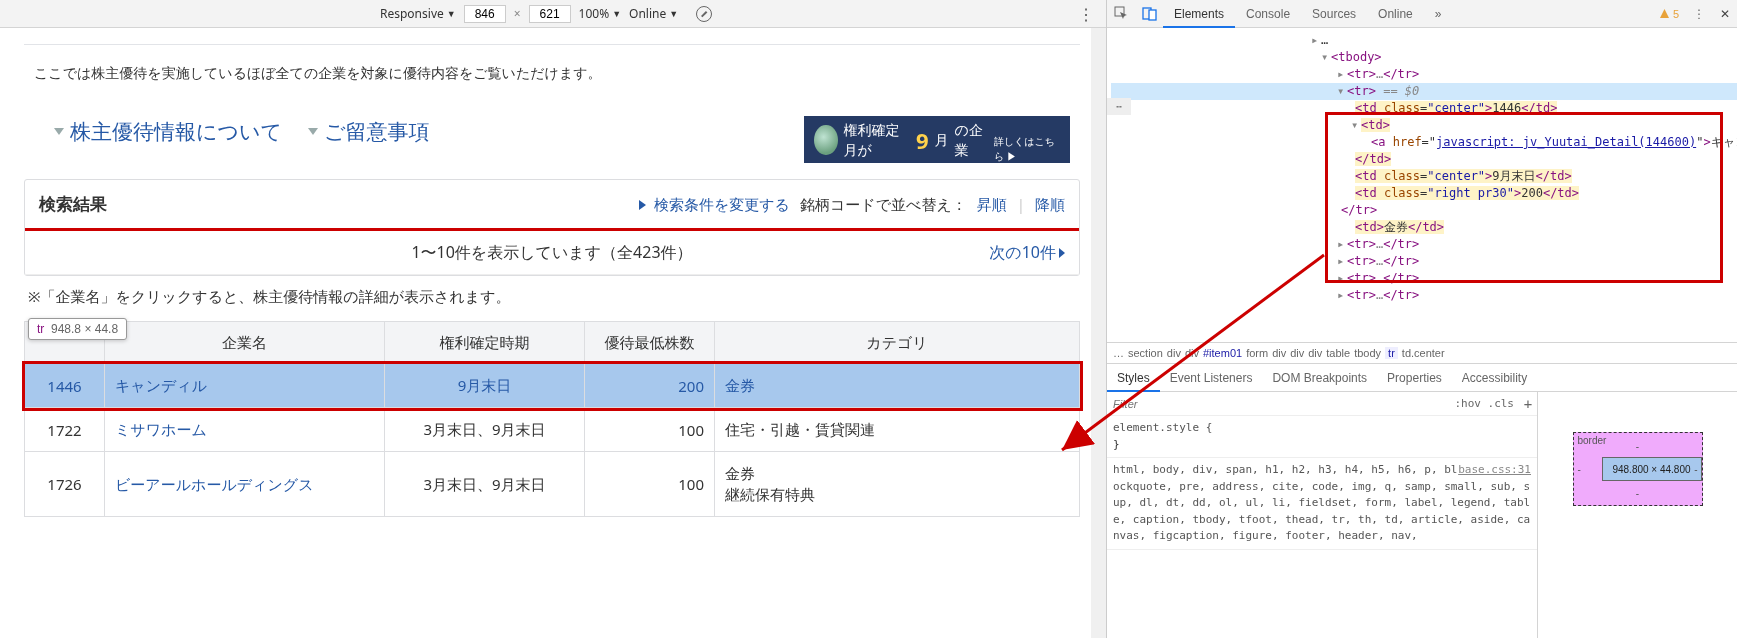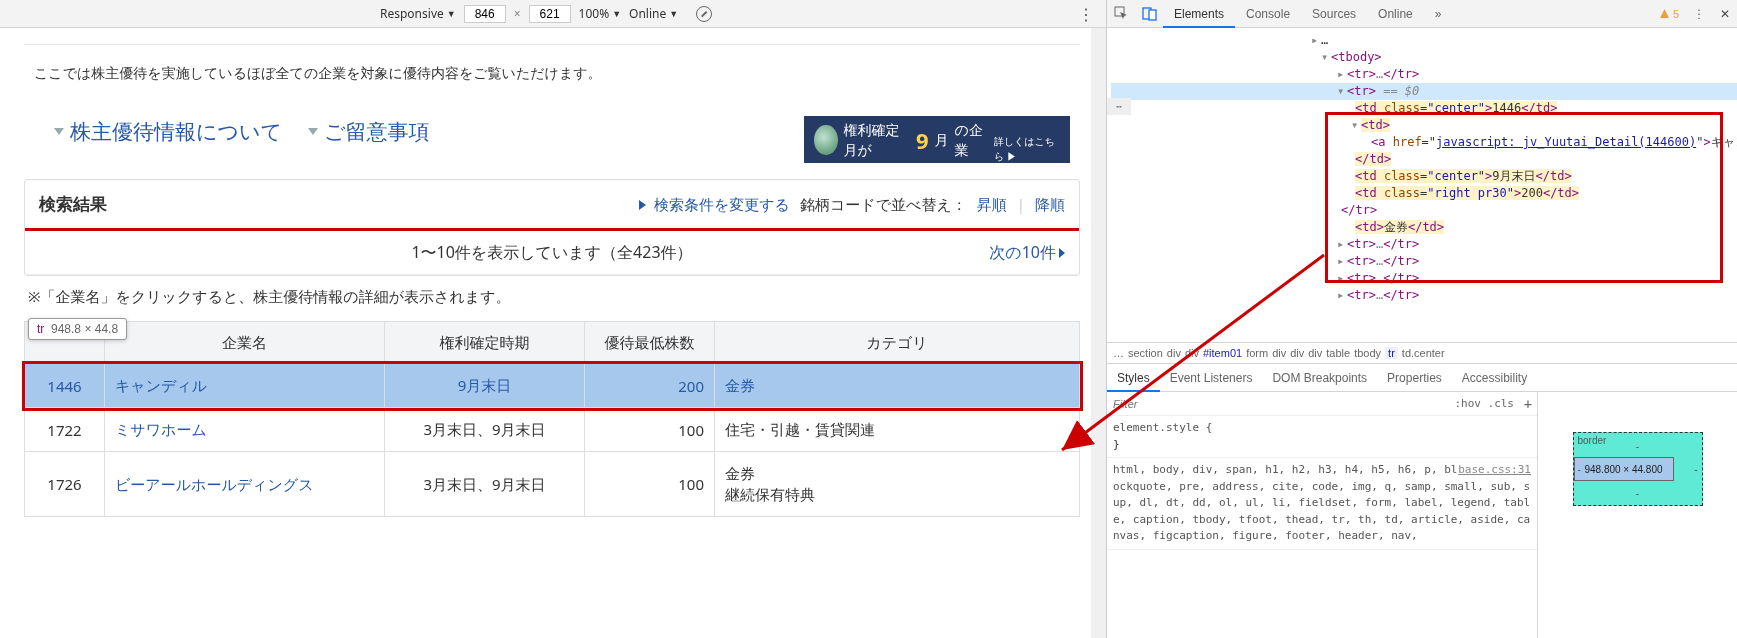--- a/index.html
+++ b/index.html
@@ -259,25 +259,25 @@
     border-left: 1px solid #d4d4d4;
     display: flex;
     align-items: flex-start;
     justify-content: center;
     padding-top: 40px;
   }
   .box-model {
     width: 130px;
     height: 74px;
     border: 1px dashed #333;
-    background: #5eead4;
+    background: #f0abfc;
     position: relative;
     display: flex;
     align-items: center;
-    justify-content: flex-start;
+    justify-content: flex-end;
     font-size: 10px;
     font-family: "Segoe UI", sans-serif;
   }
   .box-model .label {
     position: absolute;
     top: 2px; left: 4px;
     color: #555;
   }
   .box-model .inner {
     width: 100px;

